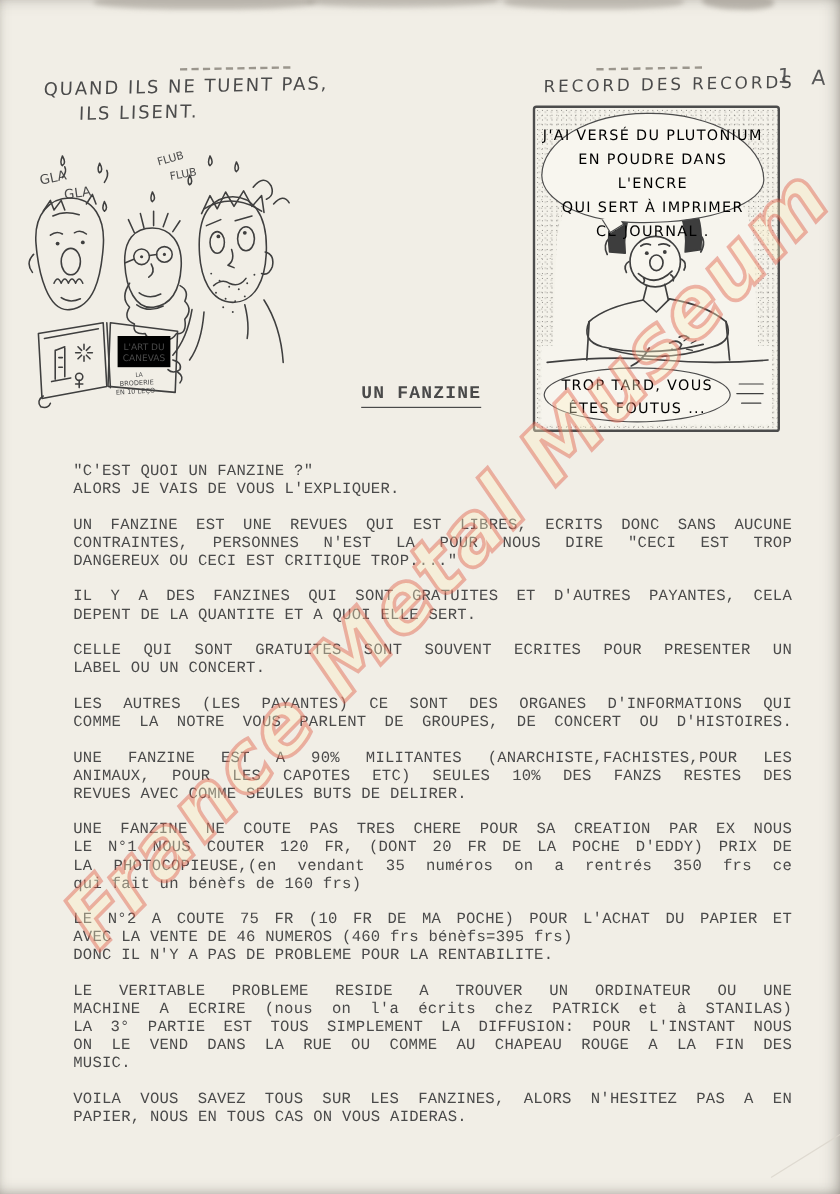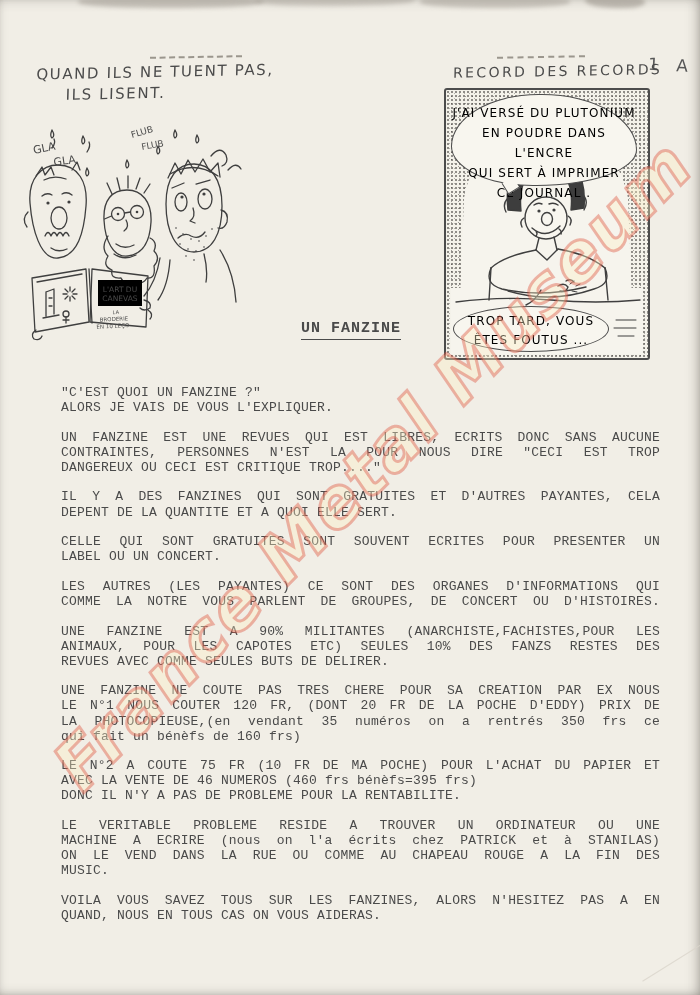--- a/index.html
+++ b/index.html
@@ -258,25 +258,26 @@
         <div class="line">qui fait un bénèfs de 160 frs)</div>
       </div>
       <div class="para">
         <div class="line j">LE N°2 A COUTE 75 FR (10 FR DE MA POCHE) POUR L'ACHAT DU PAPIER ET</div>
         <div class="line">AVEC LA VENTE DE 46 NUMEROS (460 frs bénèfs=395 frs)</div>
         <div class="line">DONC IL N'Y A PAS DE PROBLEME POUR LA RENTABILITE.</div>
       </div>
       <div class="para">
         <div class="line j">LE VERITABLE PROBLEME RESIDE A TROUVER UN ORDINATEUR OU UNE</div>
         <div class="line j">MACHINE A ECRIRE (nous on l'a écrits chez PATRICK et à STANILAS)</div>
+        <div class="line j">LA 3° PARTIE EST TOUS SIMPLEMENT LA DIFFUSION: POUR L'INSTANT NOUS</div>
         <div class="line j">ON LE VEND DANS LA RUE OU COMME AU CHAPEAU ROUGE A LA FIN DES</div>
         <div class="line">MUSIC.</div>
       </div>
       <div class="para">
         <div class="line j">VOILA VOUS SAVEZ TOUS SUR LES FANZINES, ALORS N'HESITEZ PAS A EN</div>
-        <div class="line">QUAND, NOUS EN TOUS CAS ON VOUS AIDERAS.</div>
+        <div class="line">PAPIER, NOUS EN TOUS CAS ON VOUS AIDERAS.</div>
       </div>
     </div>
 
   <div class="watermark">France Metal Museum</div>
 
   <div class="crease"></div>
 </div>
 
 </body></html>

